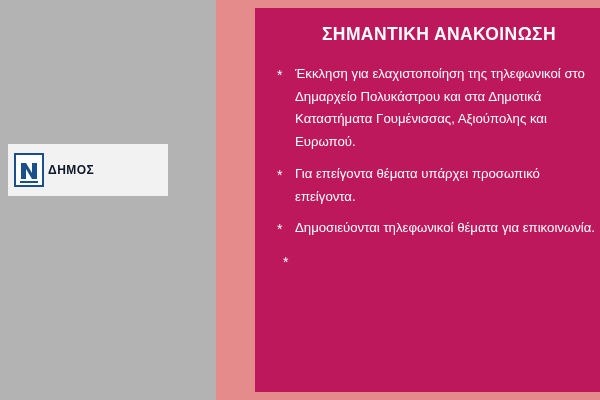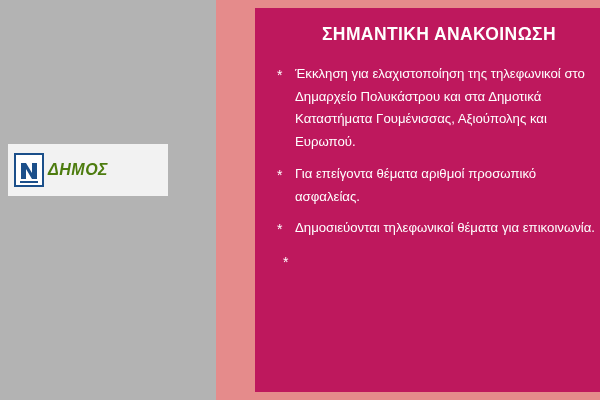--- a/index.html
+++ b/index.html
@@ -46,24 +46,23 @@
     margin-right: 4px;
   }
   .logo-text {
     display: flex;
     flex-direction: column;
     justify-content: center;
     line-height: 1;
   }
   .logo-line1 {
     font-family: "Liberation Sans", sans-serif;
-    font-size: 16px;
+    font-size: 12px;
     font-weight: bold;
-    font-style: italic;
-    color: #4d7c0f;
+    color: #0f172a;
     letter-spacing: 0.5px;
   }
   .logo-line2 {
     font-family: "Liberation Sans", sans-serif;
     font-size: 19px;
     font-weight: bold;
     font-style: italic;
     color: #1b4f8a;
     letter-spacing: 0.5px;
     margin-top: 1px;
@@ -137,21 +136,21 @@
     <div class="announcement-title">ΣΗΜΑΝΤΙΚΗ ΑΝΑΚΟΙΝΩΣΗ</div>
     <div class="bullet-list">
 
       <div class="bullet-item">
         <span class="bullet-mark">*</span>
         <span class="bullet-text">Έκκληση για ελαχιστοποίηση της τηλεφωνικοί στο Δημαρχείο Πολυκάστρου και στα Δημοτικά Καταστήματα Γουμένισσας, Αξιούπολης  και  Ευρωπού.</span>
       </div>
 
       <div class="bullet-item">
         <span class="bullet-mark">*</span>
-        <span class="bullet-text">Για επείγοντα θέματα αριθμοί προσωπικό ασφαλείας.</span>
+        <span class="bullet-text">Για επείγοντα θέματα υπάρχει προσωπικό επείγοντα.</span>
       </div>
 
       <div class="bullet-item">
         <span class="bullet-mark">*</span>
         <span class="bullet-text">Δημοσιεύονται τηλεφωνικοί θέματα  για επικοινωνία.</span>
       </div>
 
       <div class="bullet-item indented">
         <span class="bullet-mark">*</span>
       </div>

